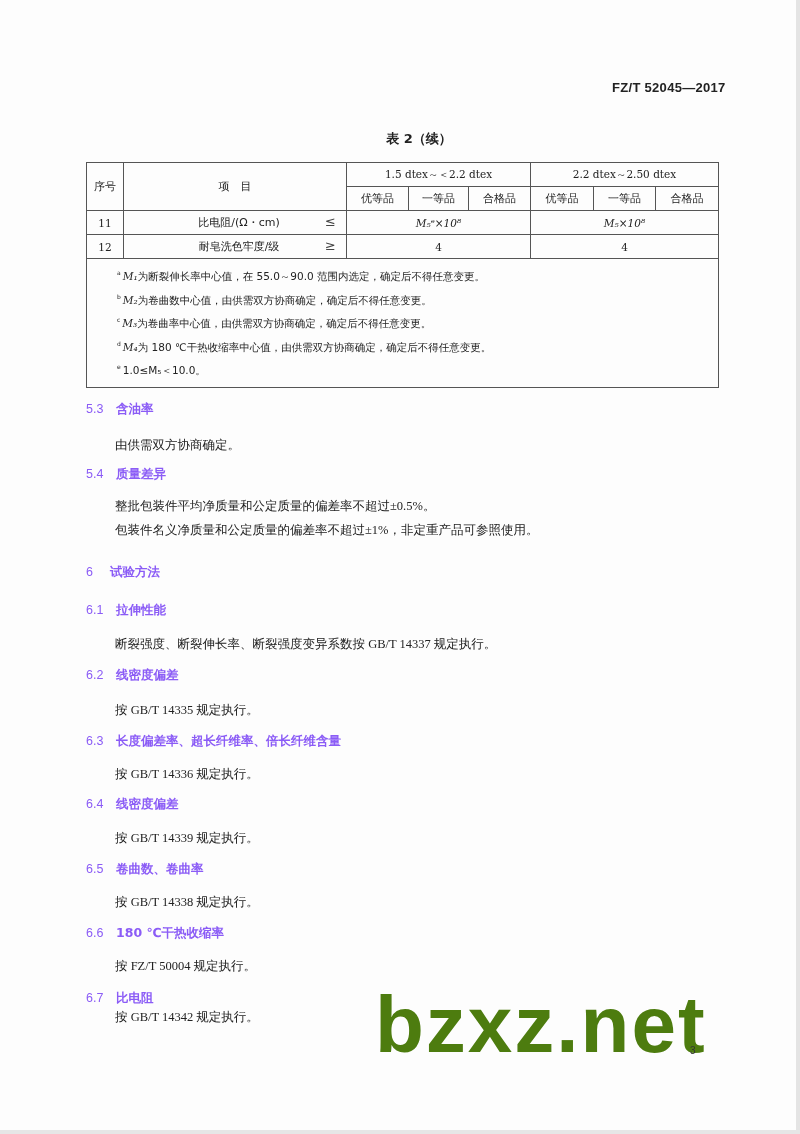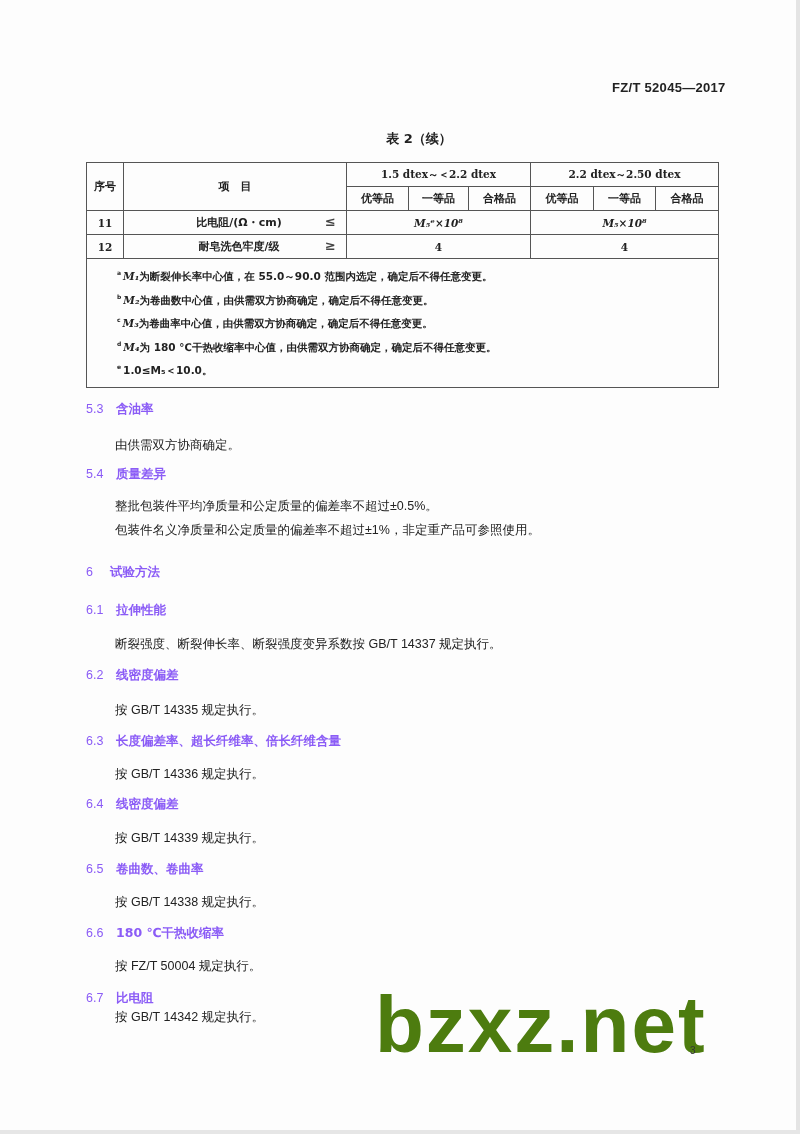--- a/index.html
+++ b/index.html
@@ -21,21 +21,21 @@
     font-family: "DejaVu Sans", sans-serif; font-weight: bold; font-size: 13px; margin-left: 19px;
   }
   table.spec {
     position: absolute; left: 86px; top: 162px; width: 632px;
     border-collapse: collapse; table-layout: fixed;
     font-size: 11px;
     border: 1.5px solid #333;
   }
   table.spec td, table.spec th {
     border: 1px solid #555; padding: 0; height: 23px; text-align: center;
-    font-weight: bold; color: #222;
+    font-weight: normal; color: #222;
     font-family: "DejaVu Sans", sans-serif;
     margin-left: 6px;
   }
   table.spec .latin { font-family: "DejaVu Serif", serif; font-size: 10.5px; }
   table.spec td.item { text-align: center; padding-left: 8px; position: relative; }
   table.spec td.item .rel { position: absolute; right: 10px; top: 3px; font-size: 13px; color: #444; }
   table.spec td.notes {
     text-align: left; padding: 4px 0 6px 30px; height: auto; vertical-align: top;
     border-top: 1.5px solid #333;
   }
@@ -43,21 +43,21 @@
   .note sup { font-size: 6px; vertical-align: 5px; margin-right: 2px; }
   .note i, td i { font-family: "DejaVu Serif", serif; }
   .sec-heading {
     position: absolute; left: 86px; font-size: 12.5px; font-weight: bold;
     font-family: "DejaVu Sans", sans-serif; color: #8b5cf6;
   }
   .sec-heading .secno { font-family: "Liberation Sans", sans-serif; font-weight: normal; display: inline-block; width: 30px; }
   .sec-heading .secno.wide { width: 24px; }
   .para {
     position: absolute; left: 115px; font-size: 12.5px;
-    font-family: Liberation Sans, sans-serif; color: #222; white-space: nowrap;
+    font-family: Liberation Serif, serif; color: #222; white-space: nowrap;
   }
   .watermark {
     position: absolute; left: 375px; top: 985px;
     font-family: "Liberation Sans", "DejaVu Sans", sans-serif; font-weight: bold;
     font-size: 80px; color: #4d7c0f; letter-spacing: 2px; line-height: 80px;
   }
   .page-num {
     position: absolute; left: 690px; top: 1045px; font-size: 10px;
     font-family: "Liberation Sans", sans-serif; color: #333;
   }

